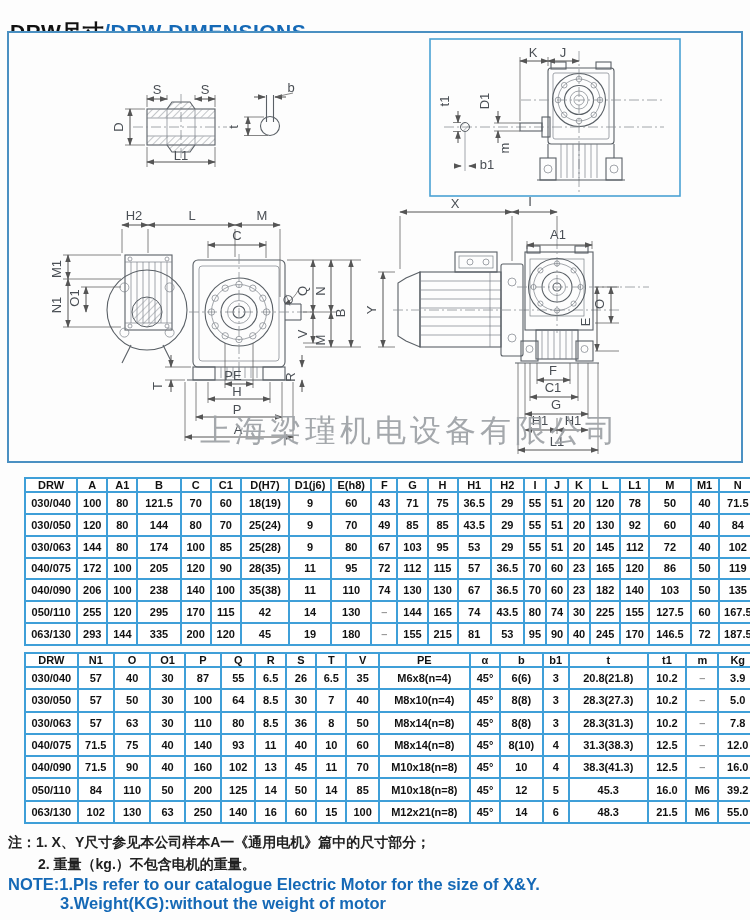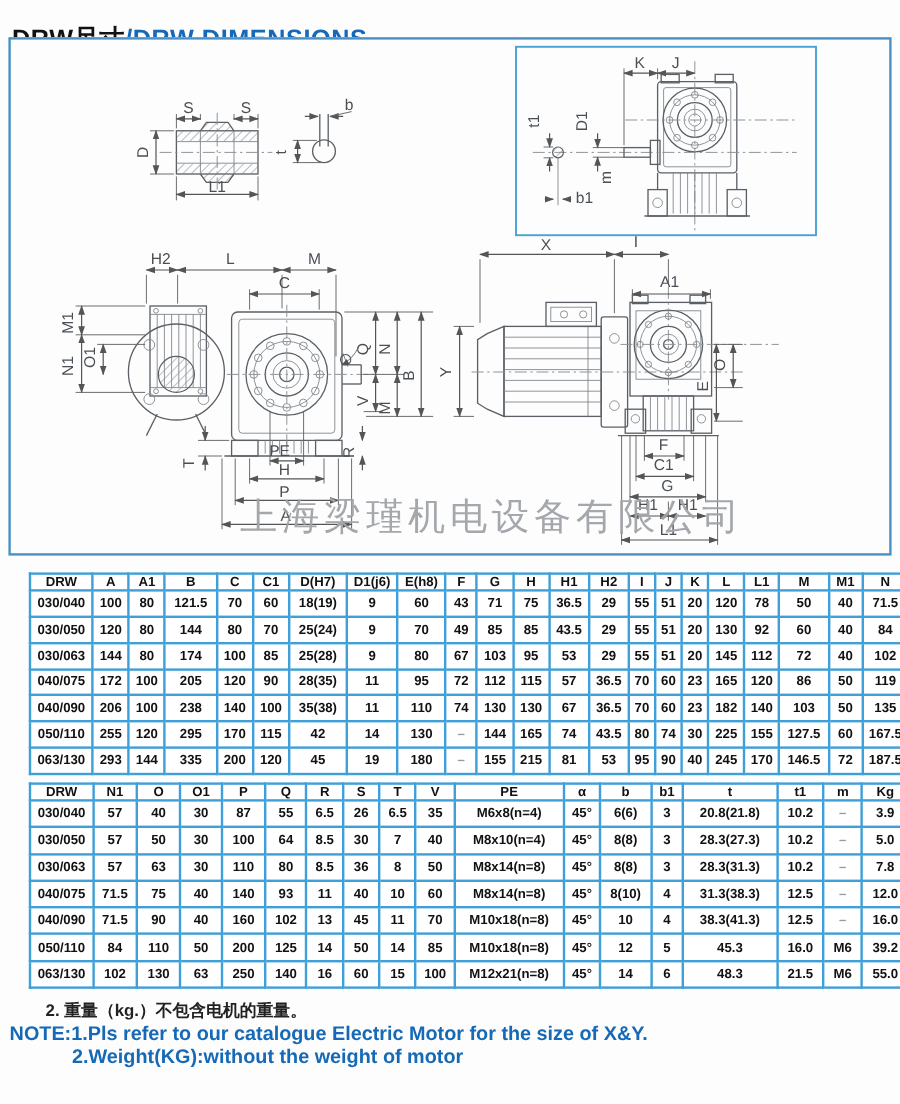--- a/index.html
+++ b/index.html
@@ -792,16 +792,17 @@
         <td>6</td>
         <td>48.3</td>
         <td>21.5</td>
         <td>M6</td>
         <td>55.0</td>
       </tr>
     </tbody>
   </table>
 
 <div class="notes">
+  <div class="cn">注：1. X、Y尺寸参见本公司样本A一《通用电机》篇中的尺寸部分；</div>
   <div class="cn cn2">2. 重量（kg.）不包含电机的重量。</div>
   <div class="en">NOTE:1.Pls refer to our catalogue Electric Motor for the size of X&amp;Y.</div>
-  <div class="en en2">2.Weight(KG):without the weight of motor</div>
+  <div class="en en2">3.Weight(KG):without the weight of motor</div>
 </div>
 
 </body></html>

